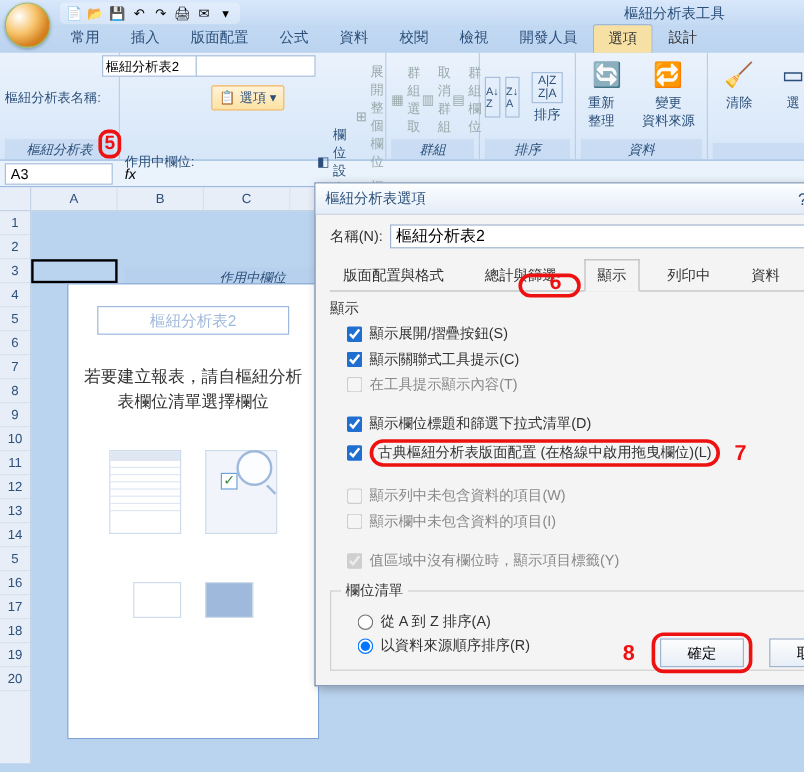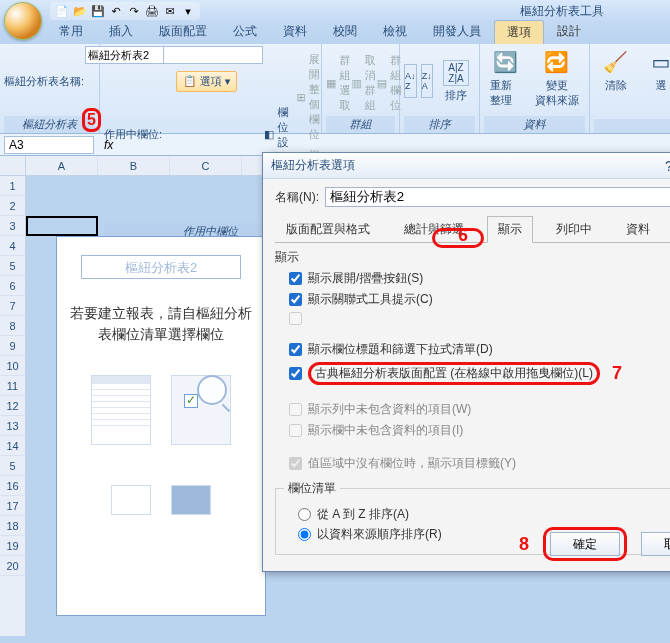--- a/index.html
+++ b/index.html
@@ -316,20 +316,21 @@
     <label class="chk-row">
         <input type="checkbox" checked="" style="">
         <span>顯示展開/摺疊按鈕(S)</span>
       </label>
     <label class="chk-row">
         <input type="checkbox" checked="" style="">
         <span>顯示關聯式工具提示(C)</span>
       </label>
     <label class="chk-row gray">
         <input type="checkbox" disabled="" style="">
+        <span>在工具提示顯示內容(T)</span>
       </label>
     <div style="height:8px"></div>
     <label class="chk-row">
         <input type="checkbox" checked="" style="">
         <span>顯示欄位標題和篩選下拉式清單(D)</span>
       </label>
     <div class="chk-row">
       <input type="checkbox" checked="" style="">
       <span class="mark-7"><span>古典樞紐分析表版面配置 (在格線中啟用拖曳欄位)(L)</span></span>
       <span class="mark-7-num">7</span>

